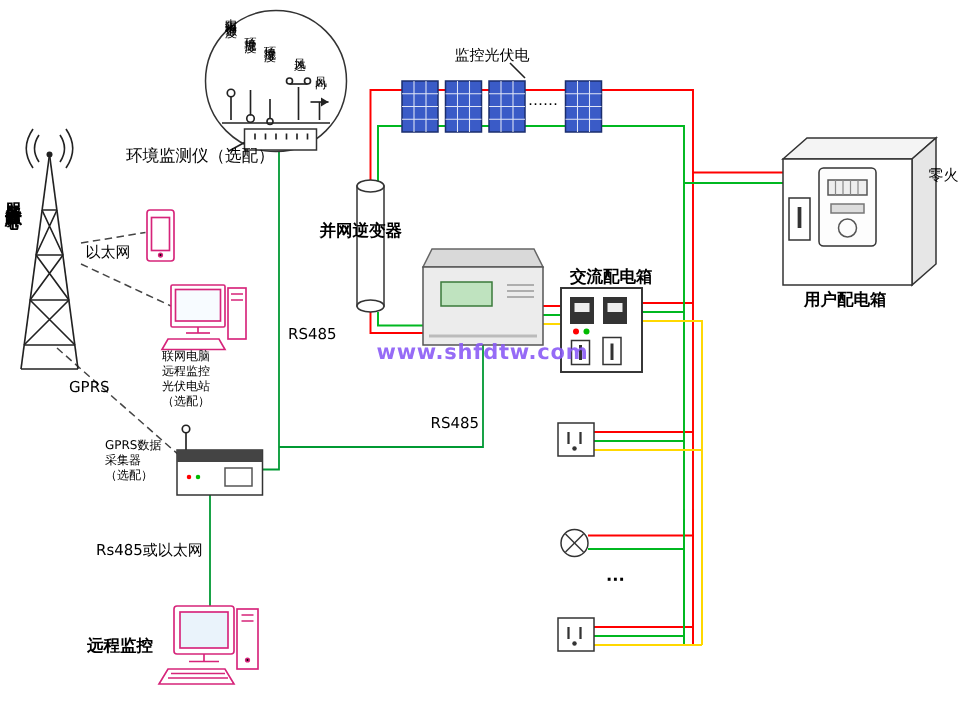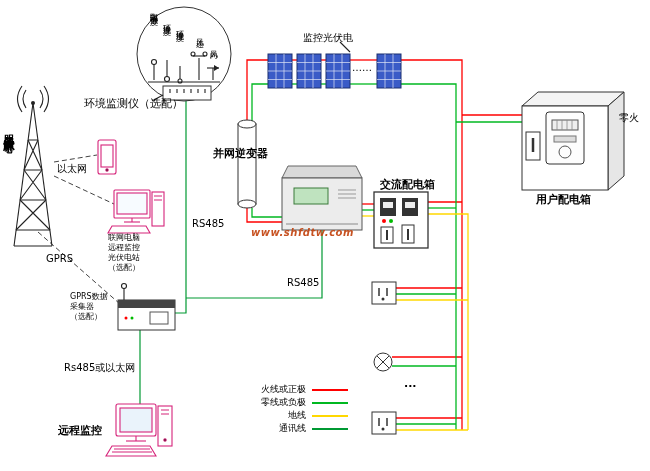--- a/index.html
+++ b/index.html
@@ -3,21 +3,21 @@
 <meta charset="utf-8">
 <style>
   html,body{margin:0;padding:0;background:#fff;}
   #stage{position:relative;width:650px;height:471px;background:#fff;overflow:hidden;
          font-family:"DejaVu Sans","Liberation Sans",sans-serif;color:#000;}
   #wiring{position:absolute;left:0;top:0;}
   .lbl{position:absolute;white-space:pre-line;line-height:1.25;color:#000;}
   .v{writing-mode:vertical-rl;text-orientation:upright;letter-spacing:1px;line-height:1;}
   .f8{font-size:8px;} .f9{font-size:11px;} .f10{font-size:10px;} .f11{font-size:11px;font-weight:bold;}
   .bold{font-weight:bold;}
-  .watermark{font-size:10px;font-weight:bold;color:#c2410c;letter-spacing:.5px;opacity:.9;font-style:italic;}
+  .watermark{font-size:14px;font-weight:bold;color:#8b5cf6;letter-spacing:.5px;opacity:.9;}
   
   .w-live{stroke:var(--c-live,#f00);fill:none;stroke-width:1.3;}
   .w-neutral{stroke:var(--c-neutral,#0b0);fill:none;stroke-width:1.3;}
   .w-ground{stroke:var(--c-ground,#fd0);fill:none;stroke-width:1.3;}
   .w-comm{stroke:var(--c-comm,#093);fill:none;stroke-width:1.2;}
   .dash{stroke:#444;stroke-dasharray:5 3;fill:none;stroke-width:1;}
   .blk{stroke:#222;fill:none;stroke-width:1.1;}
   .dev{stroke:var(--c-device,#d6247a);stroke-width:1.1;}
   .panel-body{fill:var(--c-panel,#3a5bc7);stroke:#1b2e6e;stroke-width:1;}
   .pgrid{stroke:#fff;stroke-width:.7;opacity:.85;}
@@ -267,32 +267,14 @@
 （选配）</div>
 <div class="lbl f8" style="left:70px;top:292px;">GPRS数据
 采集器
 （选配）</div>
 <div class="lbl f10" style="left:64px;top:362px;">Rs485或以太网</div>
 <div class="lbl f11" style="left:58px;top:424px;">远程监控</div>
 
 <div class="lbl watermark" style="left:251px;top:227px;">www.shfdtw.com</div>
 <div class="lbl f11 bold" style="left:404px;top:380px;">···</div>
 
-<div id="legend">
-  <div class="lg-row">
-    <span class="lg-label">火线或正极</span>
-    <span class="lg-line" style="background: rgb(255, 0, 0);"></span>
-  </div>
-  <div class="lg-row">
-    <span class="lg-label">零线或负极</span>
-    <span class="lg-line" style="background: rgb(0, 184, 32);"></span>
-  </div>
-  <div class="lg-row">
-    <span class="lg-label">地线</span>
-    <span class="lg-line" style="background: rgb(255, 216, 0);"></span>
-  </div>
-  <div class="lg-row">
-    <span class="lg-label">通讯线</span>
-    <span class="lg-line" style="background: rgb(0, 153, 51);"></span>
-  </div>
+
 </div>
 
-</div>
-
 </body></html>

